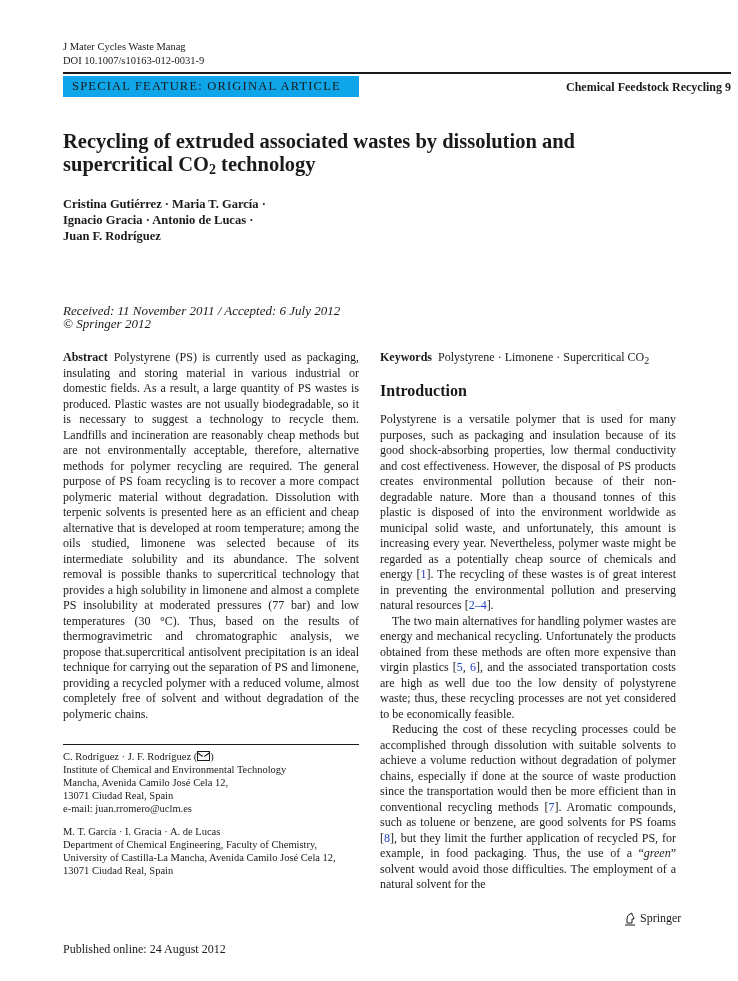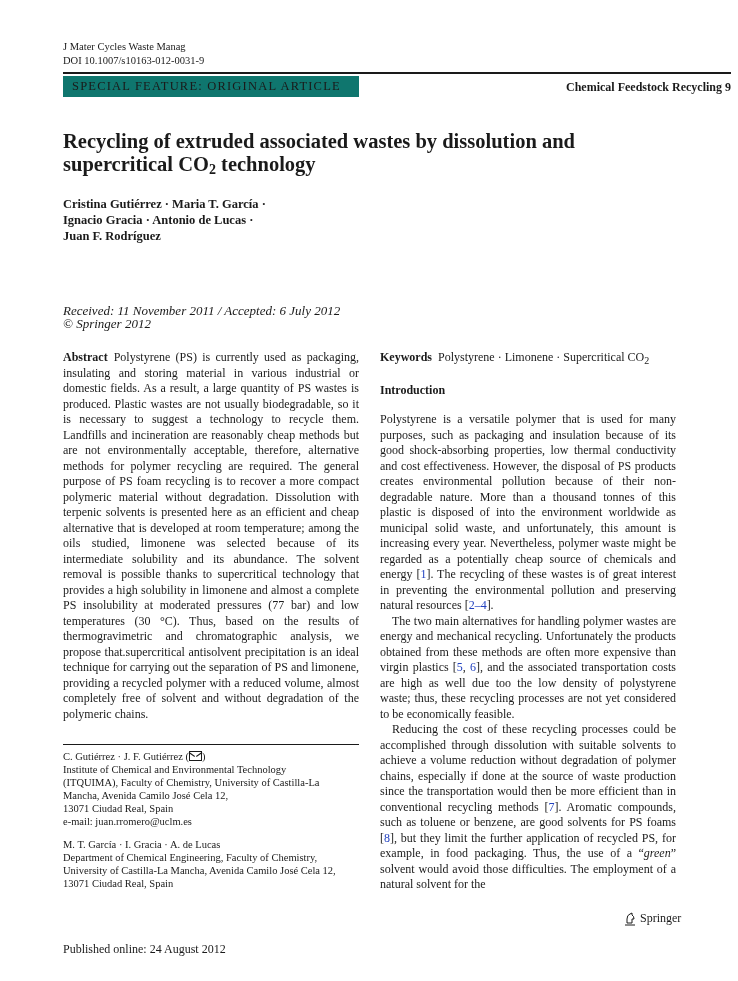--- a/index.html
+++ b/index.html
@@ -4,33 +4,33 @@
 <style>
   html, body { margin: 0; padding: 0; background: #ffffff; }
   body {
     width: 738px; height: 981px; position: relative; overflow: hidden;
     font-family: "Liberation Serif", "DejaVu Serif", serif; color: #1a1a1a;
   }
   .abs { position: absolute; }
   .journal { left: 63px; top: 40px; font-size: 10.5px; line-height: 14px; }
   .topline { left: 63px; top: 72px; width: 668px; height: 2px; background: #1a1a1a; }
   .feature-band {
-    left: 63px; top: 76px; width: 296px; height: 21px; background: #0f766e;
+    left: 63px; top: 76px; width: 296px; height: 21px; background: #0ea5e9;
     font-size: 12.5px; letter-spacing: 1.2px; line-height: 21px; padding-left: 9px; box-sizing: border-box;
   }
   .series { right: 7px; top: 80px; font-size: 12px; font-weight: bold; }
   .title { left: 63px; top: 130px; width: 520px; font-size: 20.5px; font-weight: bold; line-height: 23px; }
   .title sub { font-size: 14px; vertical-align: -3px; line-height: 0; }
   .authors { left: 63px; top: 196px; font-size: 12.5px; font-weight: bold; line-height: 16px; }
   .dates { left: 63px; top: 304px; font-size: 13px; line-height: 13px; font-style: italic; }
   .col { width: 296px; font-size: 12px; line-height: 15.5px; text-align: justify; }
   .col-left { left: 63px; top: 350px; }
   .col-right { left: 380px; top: 350px; }
   .kw-label, .abs-label { font-weight: bold; margin-right: 6px; }
-  .section-h { font-weight: bold; font-size: 12px; margin-top: 14px; margin-bottom: 14px; }
+  .section-h { font-weight: bold; font-size: 16px; margin-top: 14px; margin-bottom: 14px; }
   p { margin: 0; }
   .indent { text-indent: 12px; }
   .ref { color: #1f3fbf; }
   .aff-rule { left: 63px; top: 744px; width: 296px; height: 1px; background: #1a1a1a; }
   .aff { left: 63px; top: 750px; width: 300px; font-size: 10.5px; line-height: 13px; }
   .aff-block { margin-bottom: 10px; }
   .footer-left { left: 63px; top: 942px; font-size: 12px; }
   .footer-right { left: 623px; top: 911px; font-size: 12px; display: flex; align-items: center; gap: 3px; text-align: right; }
   .springer-icon { width: 14px; height: 14px; }
   .email-icon { display: inline-block; width: 11px; height: 8px; border: 1px solid #1a1a1a; position: relative; vertical-align: -1px; }
@@ -64,23 +64,22 @@
   <div>© Springer 2012</div>
 </div>
 
 <div class="abs col col-left">
   <p><span class="abs-label">Abstract</span><span>Polystyrene (PS) is currently used as packaging, insulating and storing material in various industrial or domestic fields. As a result, a large quantity of PS wastes is produced. Plastic wastes are not usually biodegradable, so it is necessary to suggest a technology to recycle them. Landfills and incineration are reasonably cheap methods but are not environmentally acceptable, therefore, alternative methods for polymer recycling are required. The general purpose of PS foam recycling is to recover a more compact polymeric material without degradation. Dissolution with terpenic solvents is presented here as an efficient and cheap alternative that is developed at room temperature; among the oils studied, limonene was selected because of its intermediate solubility and its abundance. The solvent removal is possible thanks to supercritical technology that provides a high solubility in limonene and almost a complete PS insolubility at moderated pressures (77 bar) and low temperatures (30 °C). Thus, based on the results of thermogravimetric and chromatographic analysis, we propose that.supercritical antisolvent precipitation is an ideal technique for carrying out the separation of PS and limonene, providing a recycled polymer with a reduced volume, almost completely free of solvent and without degradation of the polymeric chains.</span></p>
 </div>
 
 <div class="abs aff-rule"></div>
 <div class="abs aff">
   <div class="aff-block">
-    <div><span>C. Gutiérrez · J. F. Gutiérrez (</span><span class="email-icon"></span><span>)</span></div>
+    <div><span>C. Rodríguez · J. F. Rodríguez (</span><span class="email-icon"></span><span>)</span></div>
     <div>Institute of Chemical and Environmental Technology</div>
-    <div>(ITQUIMA), Faculty of Chemistry, University of Castilla-La</div>
     <div>Mancha, Avenida Camilo José Cela 12,</div>
     <div>13071 Ciudad Real, Spain</div>
     <div>e-mail: juan.rromero@uclm.es</div>
   </div>
   <div class="aff-block">
     <div>M. T. García · I. Gracia · A. de Lucas</div>
     <div>Department of Chemical Engineering, Faculty of Chemistry,</div>
     <div>University of Castilla-La Mancha, Avenida Camilo José Cela 12,</div>
     <div>13071 Ciudad Real, Spain</div>
   </div>

